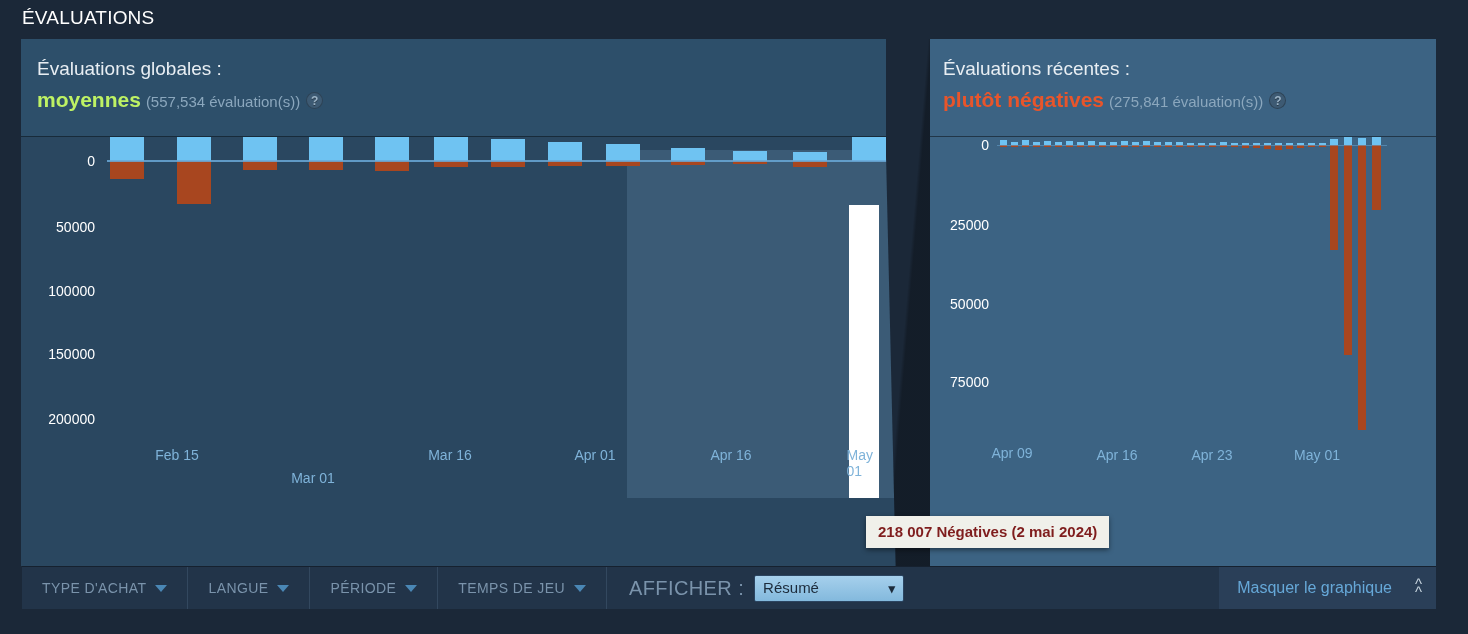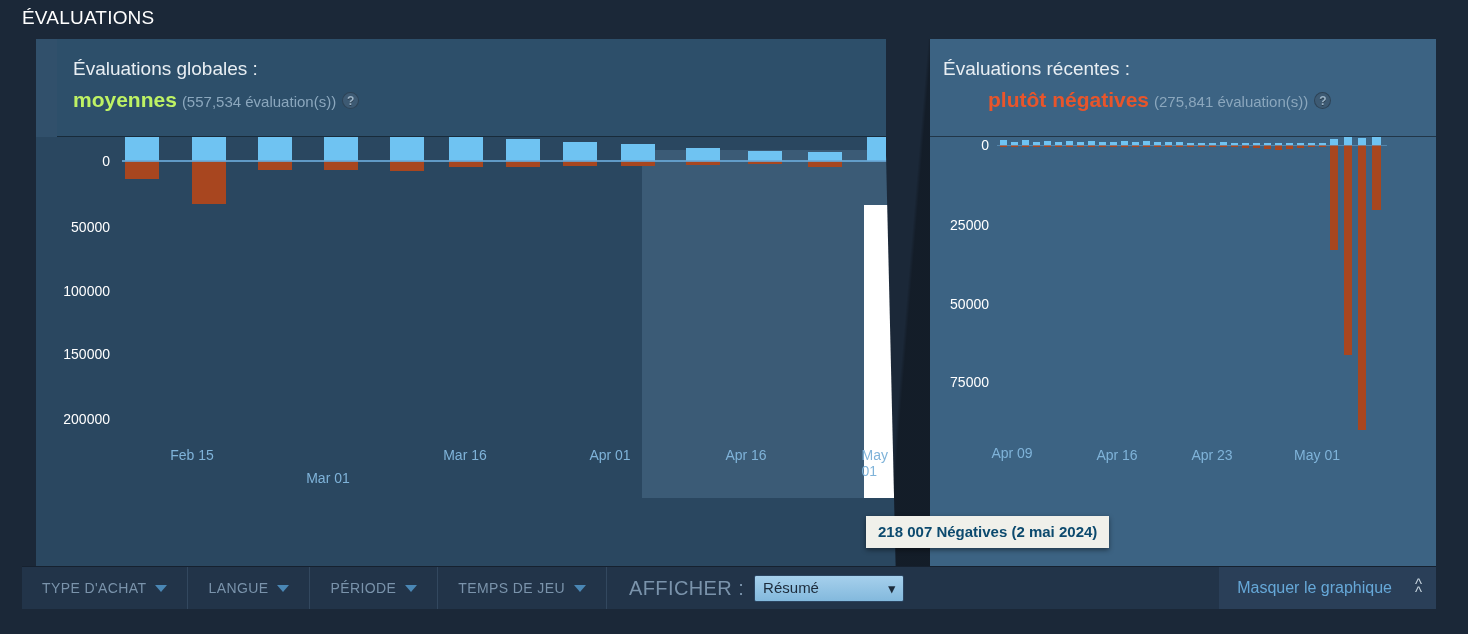--- a/index.html
+++ b/index.html
@@ -16,40 +16,40 @@
   .section-title {
     position: absolute; left: 22px; top: 7px;
     font-size: 19px; color: #ffffff; letter-spacing: .2px;
   }
 
   
   .panel {
     position: absolute; top: 39px; height: 527px;
     background: #31506b;
   }
-  .panel.left  { left: 36px;  width: 884px; padding-left: 21px; }
+  .panel.left  { left: 21px;  width: 884px; }
   .panel.right { left: 927px; width: 509px; }
 
   .panel-head {
     height: 98px; padding: 18px 0 0 16px; position: relative;
     background: #2d4f6a;
   }
   .panel.right .panel-head { background: #3c6383; }
   .panel.left  .panel-head { background: #2d4f6a; }
   .panel-head:after {
     content:""; position: absolute; left:0; right:0; bottom:0; height:1px;
     background: rgba(0,0,0,.45);
   }
   .head-line1 { font-size: 19px; color: #e8eef3; line-height: 24px; }
   .head-line2 { margin-top: 6px; line-height: 26px; white-space: nowrap; }
   .summary {
     font-size: 21px; font-weight: bold; vertical-align: baseline;
   }
   .summary.mixed    { color: #bef264; }
-  .summary.negative { color: #e8552b; margin-left: 45px; }
+  .summary.negative { color: #e8552b; }
   .count {
     font-size: 15px; color: #8ba7bd; margin-left: 5px; vertical-align: baseline;
   }
   .help-badge {
     display: inline-block; width: 17px; height: 17px; border-radius: 50%;
     background: #3d5a73; color: #9bb3c6; font-size: 12px; font-weight: bold;
     text-align: center; line-height: 17px; margin-left: 6px;
     vertical-align: 2px; border: 1px solid rgba(0,0,0,.25);
     text-shadow: 0 1px 0 rgba(0,0,0,.35);
   }
@@ -96,21 +96,21 @@
 
   .selection {
     position: absolute; background: rgba(150,200,235,.16);
     pointer-events: none;
   }
   .hl-col { position: absolute; background: #ffffff; }
 
   
   .tooltip {
     position: absolute; left: 866px; top: 516px;
-    background: #f0f0ea; color: #0c4a6e;
+    background: #f0f0ea; color: #7f1d1d;
     font-size: 15px; font-weight: bold;
     padding: 7px 12px 8px 12px;
     white-space: nowrap; z-index: 40;
     box-shadow: 0 2px 5px rgba(0,0,0,.45);
   }
 
   
   .toolbar {
     position: absolute; left: 22px; top: 566px; width: 1414px; height: 43px;
     background: #223449;

